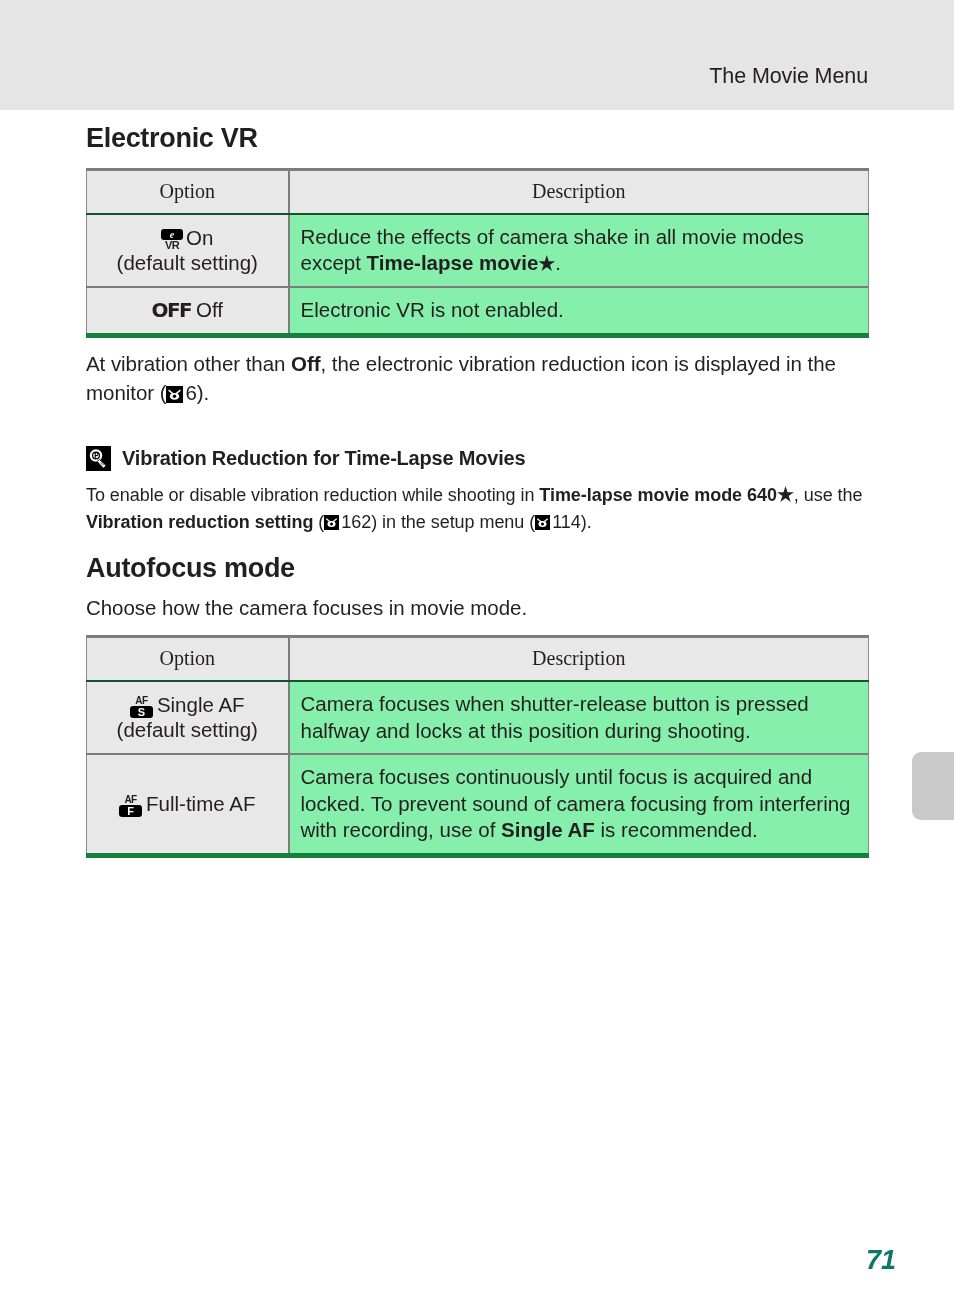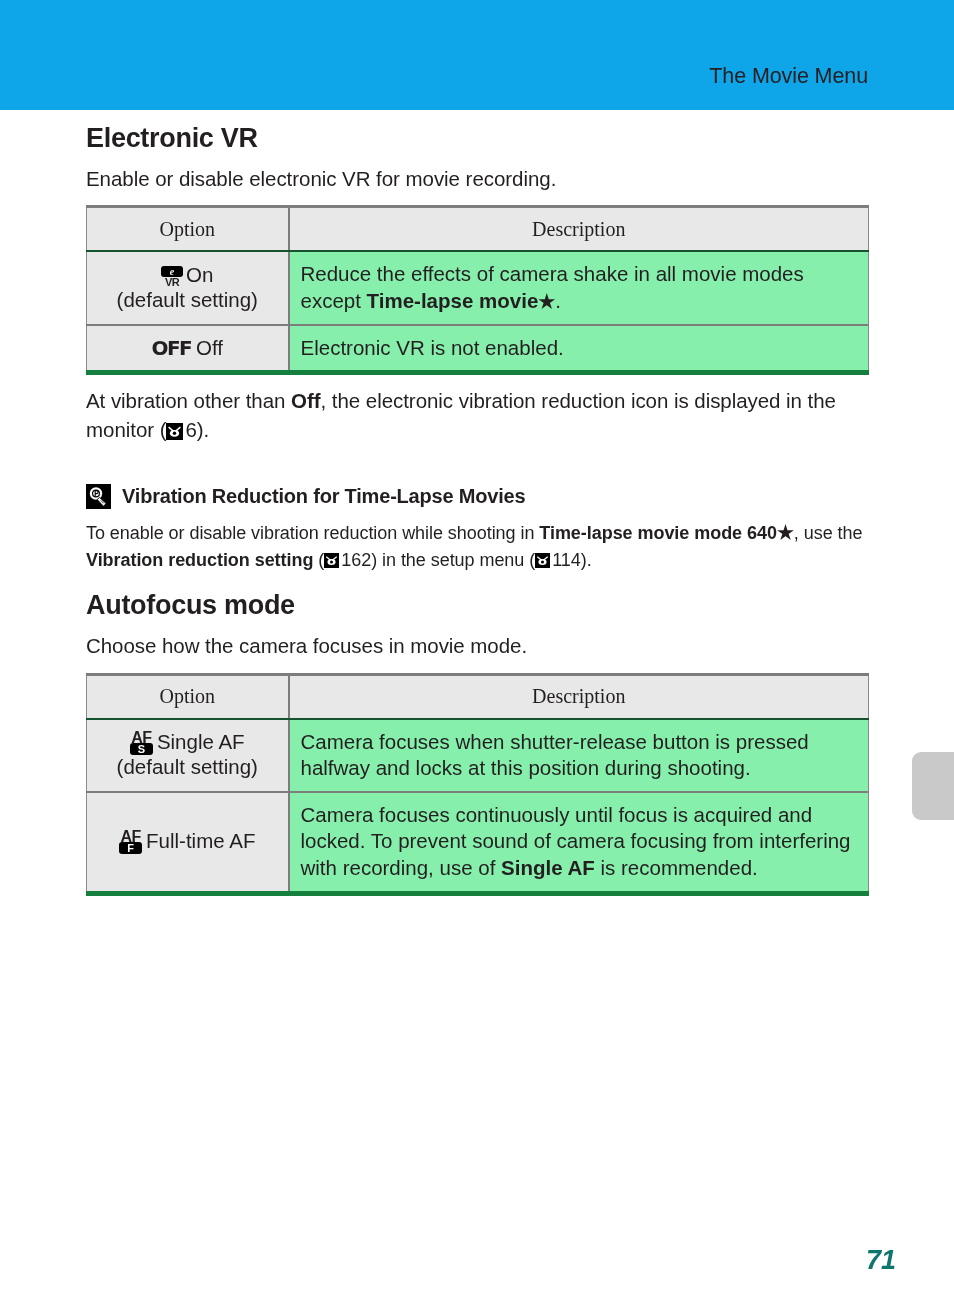--- a/index.html
+++ b/index.html
@@ -15,21 +15,21 @@
     position: relative;
     overflow: hidden;
   }
 
   
   .header-band {
     position: absolute;
     top: 0; left: 0;
     width: 954px;
     height: 110px;
-    background: #0ea5e9;
+    background: #e5e5e5;
   }
   .header-title {
     position: absolute;
     right: 86px;
     top: 64px;
     font-size: 21.5px;
     letter-spacing: -0.1px;
     color: #231f20;
     white-space: nowrap;
   }
@@ -163,21 +163,21 @@
   .icon-af {
     display: inline-block;
     vertical-align: -4px;
     width: 23px;
     margin-right: 4px;
     text-align: center;
     line-height: 1;
   }
   .icon-af .af-top {
     display: block;
-    font-size: 16px;
+    font-size: 10px;
     font-weight: bold;
     line-height: 11px;
     letter-spacing: -0.5px;
   }
   .icon-af .af-bot {
     display: block;
     background: #000;
     color: #fff;
     font-size: 11px;
     font-weight: bold;
@@ -267,21 +267,20 @@
 
 <div class="header-band">
   <div class="header-title">The Movie Menu</div>
 </div>
 
 <div class="page">
 
   <div class="content">
 
     <h1 class="section-title">Electronic VR</h1>
-    <p class="lead">Enable or disable electronic VR for movie recording.</p>
 
     <table class="opt-table">
       <colgroup>
           <col class="col-opt">
           <col class="col-desc">
         </colgroup>
       <thead>
         <tr>
           <th class="th-opt">Option</th>
           <th>Description</th>

